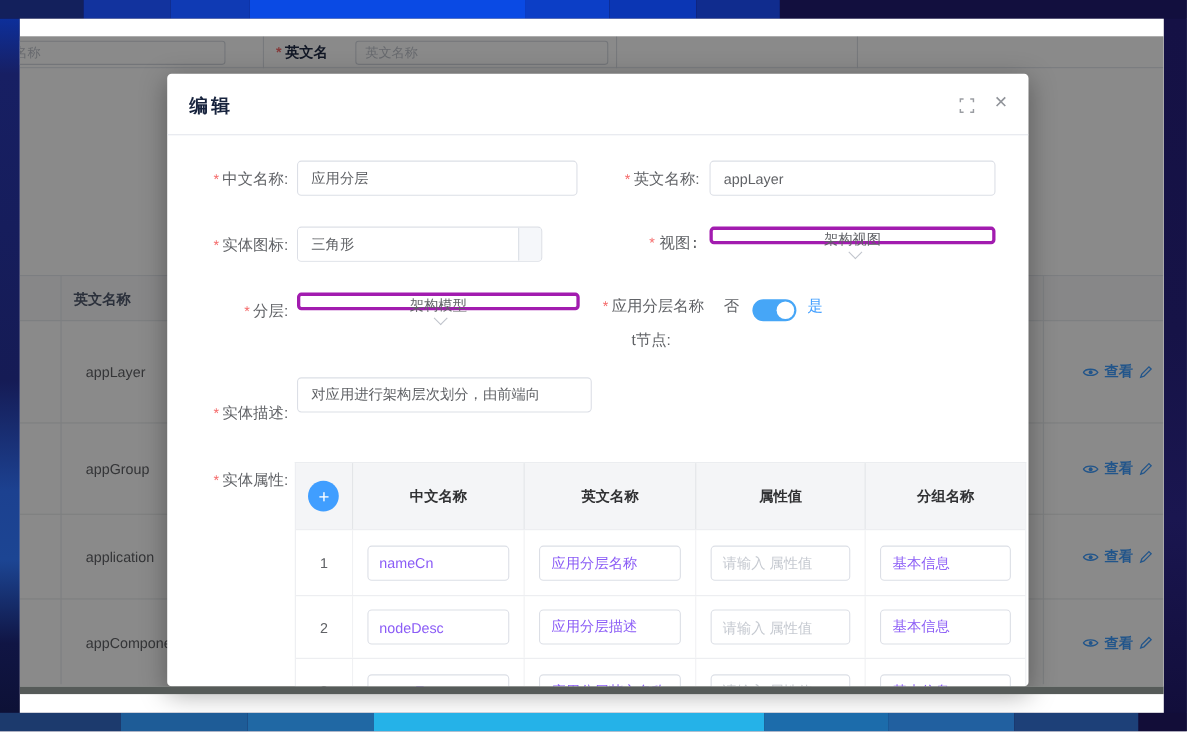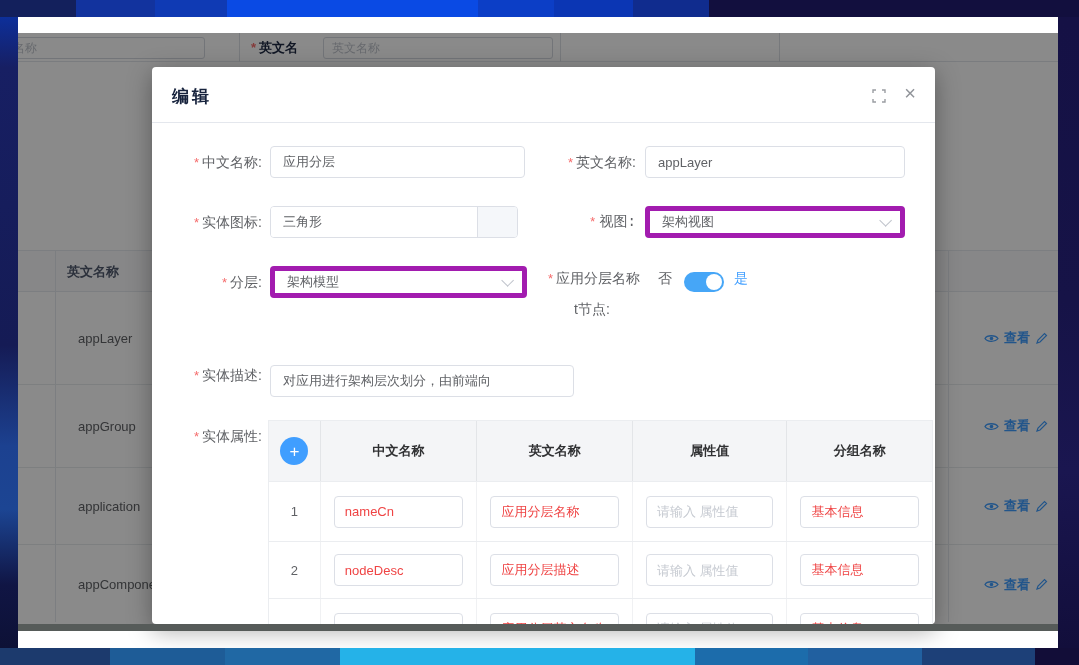--- a/index.html
+++ b/index.html
@@ -58,58 +58,58 @@
     border-radius:4px; box-shadow:0 6px 24px rgba(0,0,0,0.35); z-index:30; overflow:hidden; }
   .modal-title { position:absolute; left:20px; top:18px; font-size:17px; font-weight:bold; color:#17233d; letter-spacing:3px; }
   .m-head-divider { position:absolute; left:0; top:55px; width:783px; height:1px; background:#e4e7ed; }
   .fullscreen-btn { position:absolute; left:720px; top:22px; width:16px; height:16px; color:#9a9da2; cursor:pointer; }
   .close-btn { position:absolute; left:748px; top:13px; width:20px; height:26px; color:#909399; font-size:20px; line-height:26px; text-align:center; cursor:pointer; }
 
   .fi-label { position:absolute; width:90px; text-align:right; font-size:14px; color:#606266; line-height:32px; white-space:nowrap; }
   .fi-input { position:absolute; height:32px; border:1px solid #dcdfe6; border-radius:4px; padding:0 12px;
     font-size:13px; color:#606266; background:#fff; outline:none; }
   .fi-input::placeholder { color:#c0c4cc; }
-  .fi-select { position:absolute; height:32px; border:5px solid #a21caf; border-radius:4px; padding:0 12px;
-    font-size:13px; color:#606266; background:#fff; display:flex; align-items:center; justify-content:space-between; cursor:pointer; }
+  .fi-select { position:absolute; height:16px; border:3px solid #a21caf; border-radius:4px; padding:0 12px;
+    font-size:13px; color:#606266; background:#fff; display:flex; align-items:center; justify-content:space-between; cursor:pointer;flex-direction:column; }
   .chev { width:9px; height:9px; border-right:1.5px solid #c0c4cc; border-bottom:1.5px solid #c0c4cc;
     transform:rotate(45deg) translateY(-3px); flex:none; }
 
   .lab-cn   { left:20px;  top:79px; }   .inp-cn   { left:118px; top:79px; width:255px; }
   .lab-en   { left:396px; top:79px; width:88px; } .inp-en { left:493px; top:79px; width:260px; }
   .lab-icon { left:20px;  top:139px; }
-  .icon-group { position:absolute; left:118px; top:139px; width:248px; height:32px; display:flex;
+  .icon-group { position:absolute; left:118px; top:139px; width:223px; height:32px; display:flex;
     border:1px solid #dcdfe6; border-radius:4px; background:#fff; overflow:hidden; }
   .icon-group input { flex:1; border:none; outline:none; padding:0 12px; font-size:13px; color:#606266; }
   .icon-addon { width:40px; background:#f5f7fa; border-left:1px solid #dcdfe6; }
   .lab-view { left:396px; top:139px; width:88px;font-family:Liberation Mono, monospace; } .sel-view { left:493px; top:139px; width:260px; }
   .lab-layer{ left:20px;  top:199px; } .sel-layer { left:118px; top:199px; width:257px; }
 
   .root-label { position:absolute; left:396px; top:203px; width:88px; font-size:14px; color:#606266; }
   .root-l1 { text-align:right; white-space:nowrap; }
   .root-l2 { text-align:center; margin-top:13px; }
   .root-off { position:absolute; left:506px; top:203px; font-size:14px; color:#606266; }
   .switch { position:absolute; left:532px; top:205px; width:40px; height:20px; border-radius:10px; background:#46a6f7; cursor:pointer; }
   .switch .knob { position:absolute; right:2px; top:2px; width:16px; height:16px; border-radius:50%; background:#fff; }
   .root-on { position:absolute; left:582px; top:203px; font-size:14px; color:#409eff; }
 
-  .lab-desc { left:20px; top:292px; } .inp-desc { left:118px; top:298px; width:304px; }
+  .lab-desc { left:20px; top:292px; } .inp-desc { left:118px; top:276px; width:268px; }
   .lab-attrs{ left:20px; top:353px; }
 
   
   .attr-table { position:absolute; left:116px; top:353px; width:665px; border:1px solid #ebedf0; border-bottom:none; }
   .at-header { display:flex; height:60px; background:#f4f5f7; }
   .at-header .hc { display:flex; align-items:center; justify-content:center; font-size:13px; font-weight:bold;
     color:#303133; border-right:1px solid #e3e5e8; height:100%; }
   .at-row { display:flex; border-top:1px solid #ebedf0; background:#fff; }
   .at-row .rc { display:flex; align-items:center; justify-content:center; border-right:1px solid #f0f1f3; }
   .c0{width:52px}.c1{width:157px}.c2{width:156px}.c3{width:155px}.c4{width:145px;border-right:none !important}
   .row-h1{height:60px}.row-h2{height:57px}.row-h3{height:60px}
   .row-no { font-size:13px; color:#606266; }
   .cell-input { width:calc(100% - 26px); height:32px; border:1px solid #dcdfe6; border-radius:4px;
-    padding:0 10px; font-size:13px; color:#ef4444; outline:none; background:#fff; }
+    padding:0 10px; font-size:13px; color:#8b5cf6; outline:none; background:#fff; }
   .cell-input::placeholder { color:#c6cad1; }
   .add-btn { width:28px; height:28px; border-radius:50%; background:#409eff; color:#fff; font-size:17px;
     display:flex; align-items:center; justify-content:center; cursor:pointer; border:none; line-height:1; }
 </style>
 </head>
 <body>
 
 <div class="stage">
 
   <div class="wp-top">

